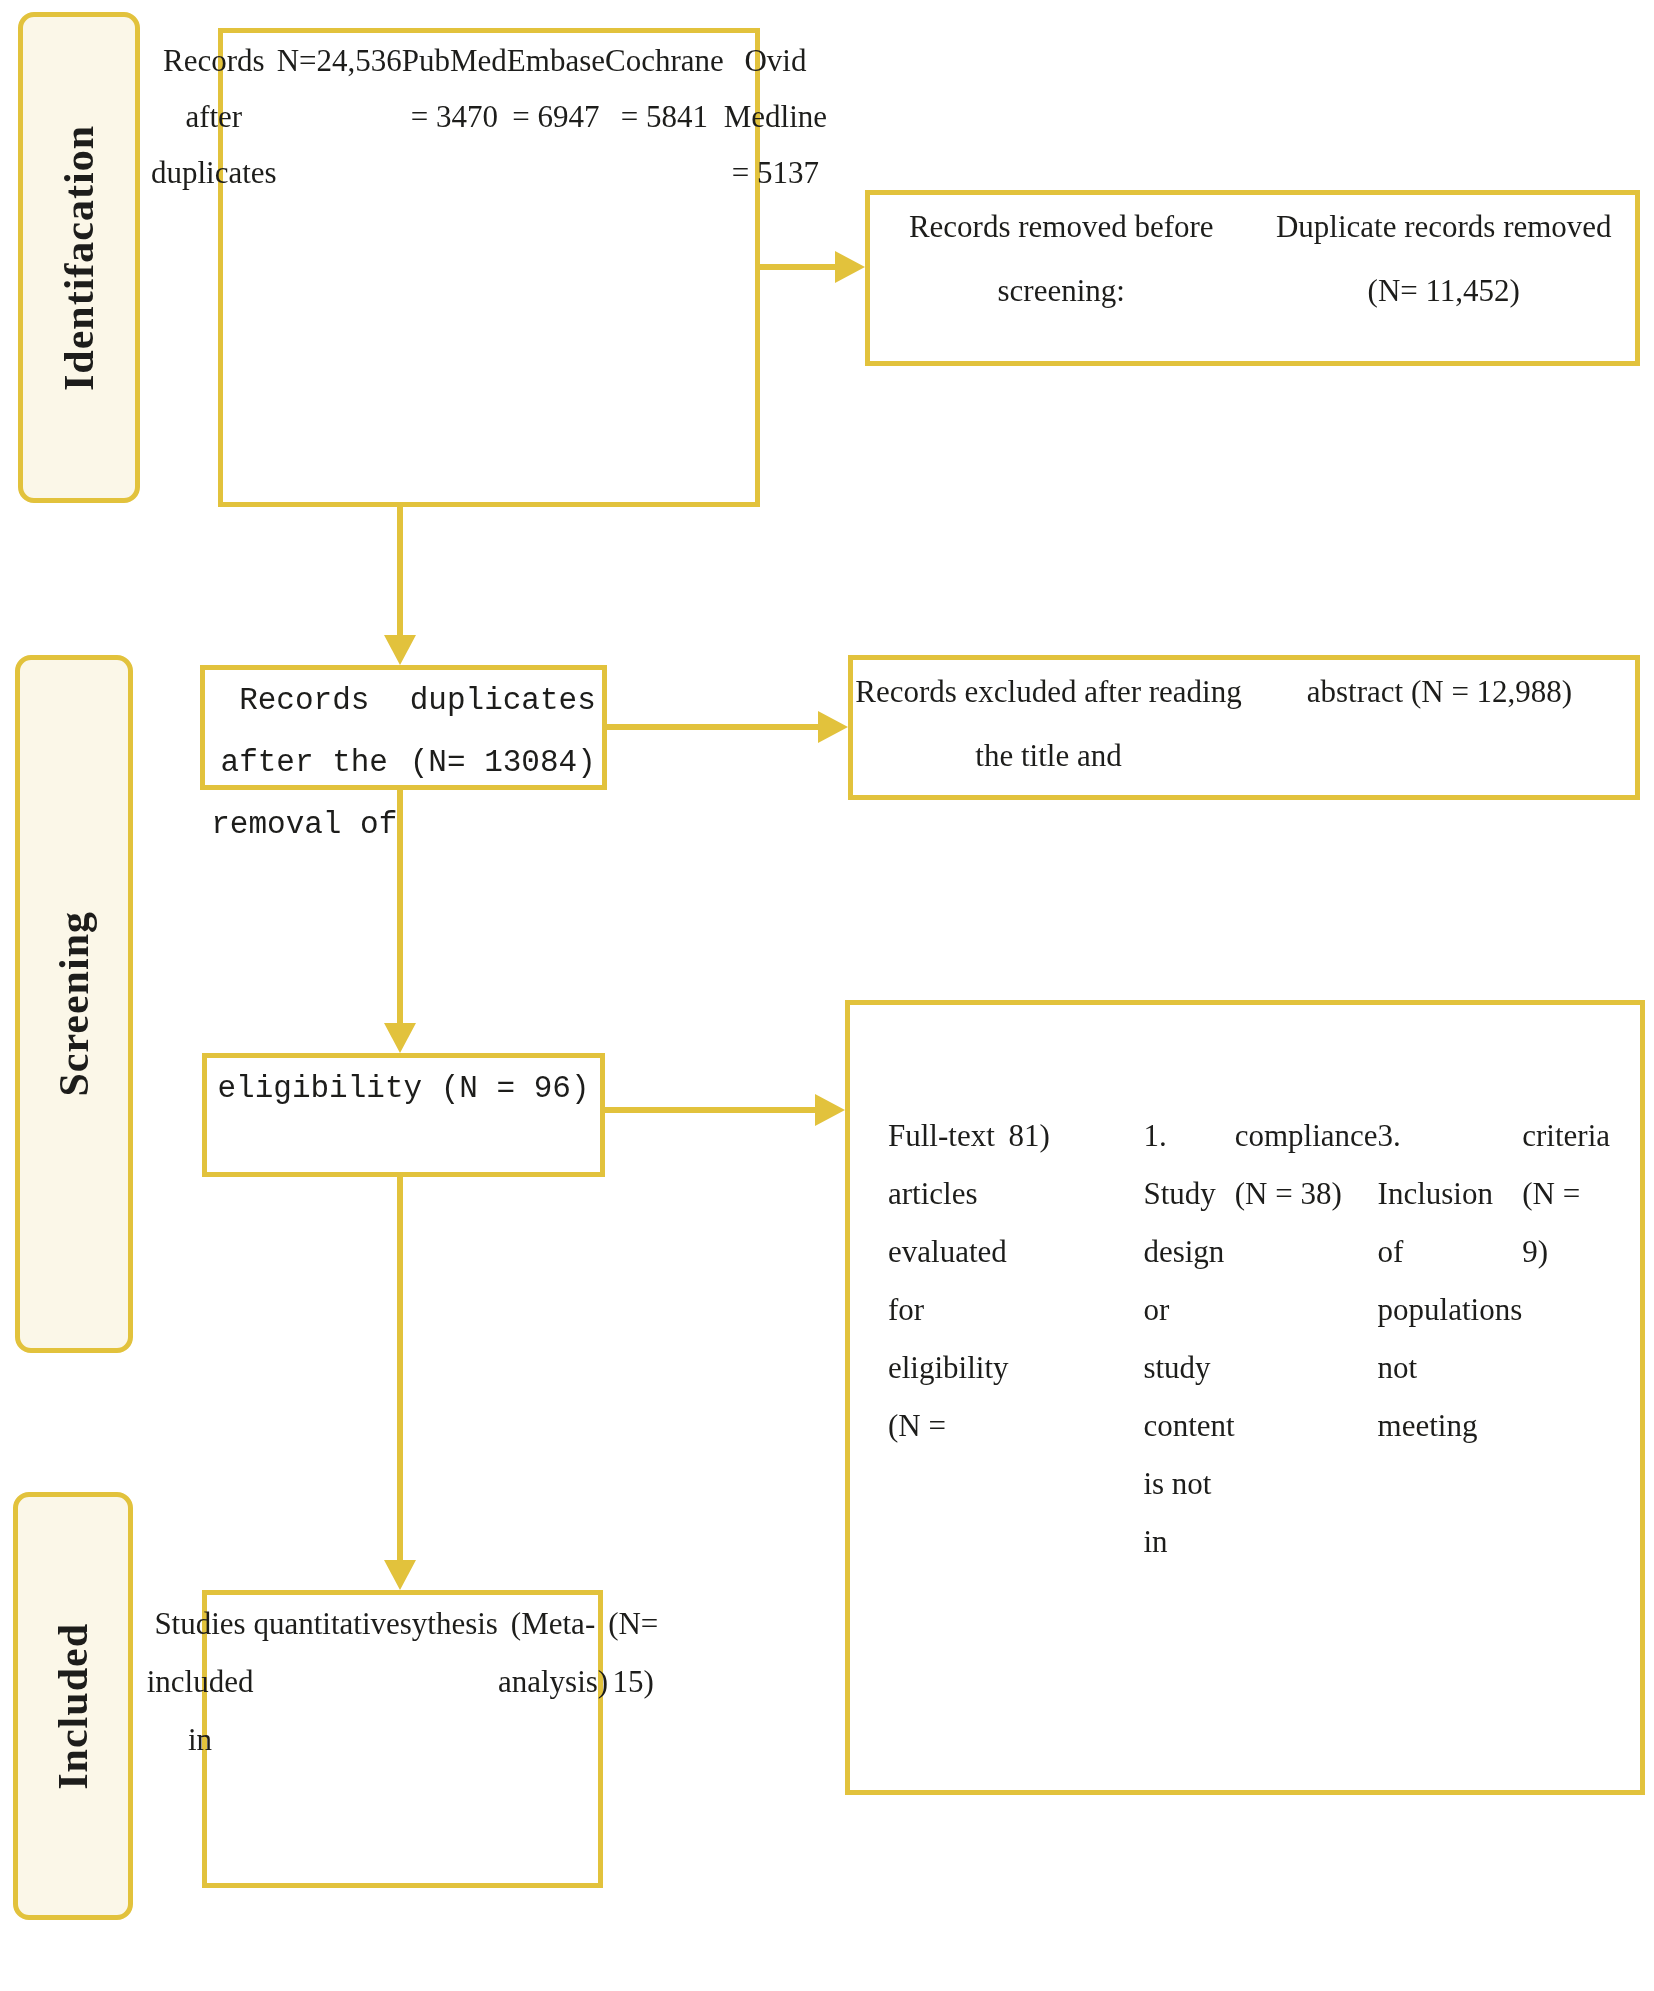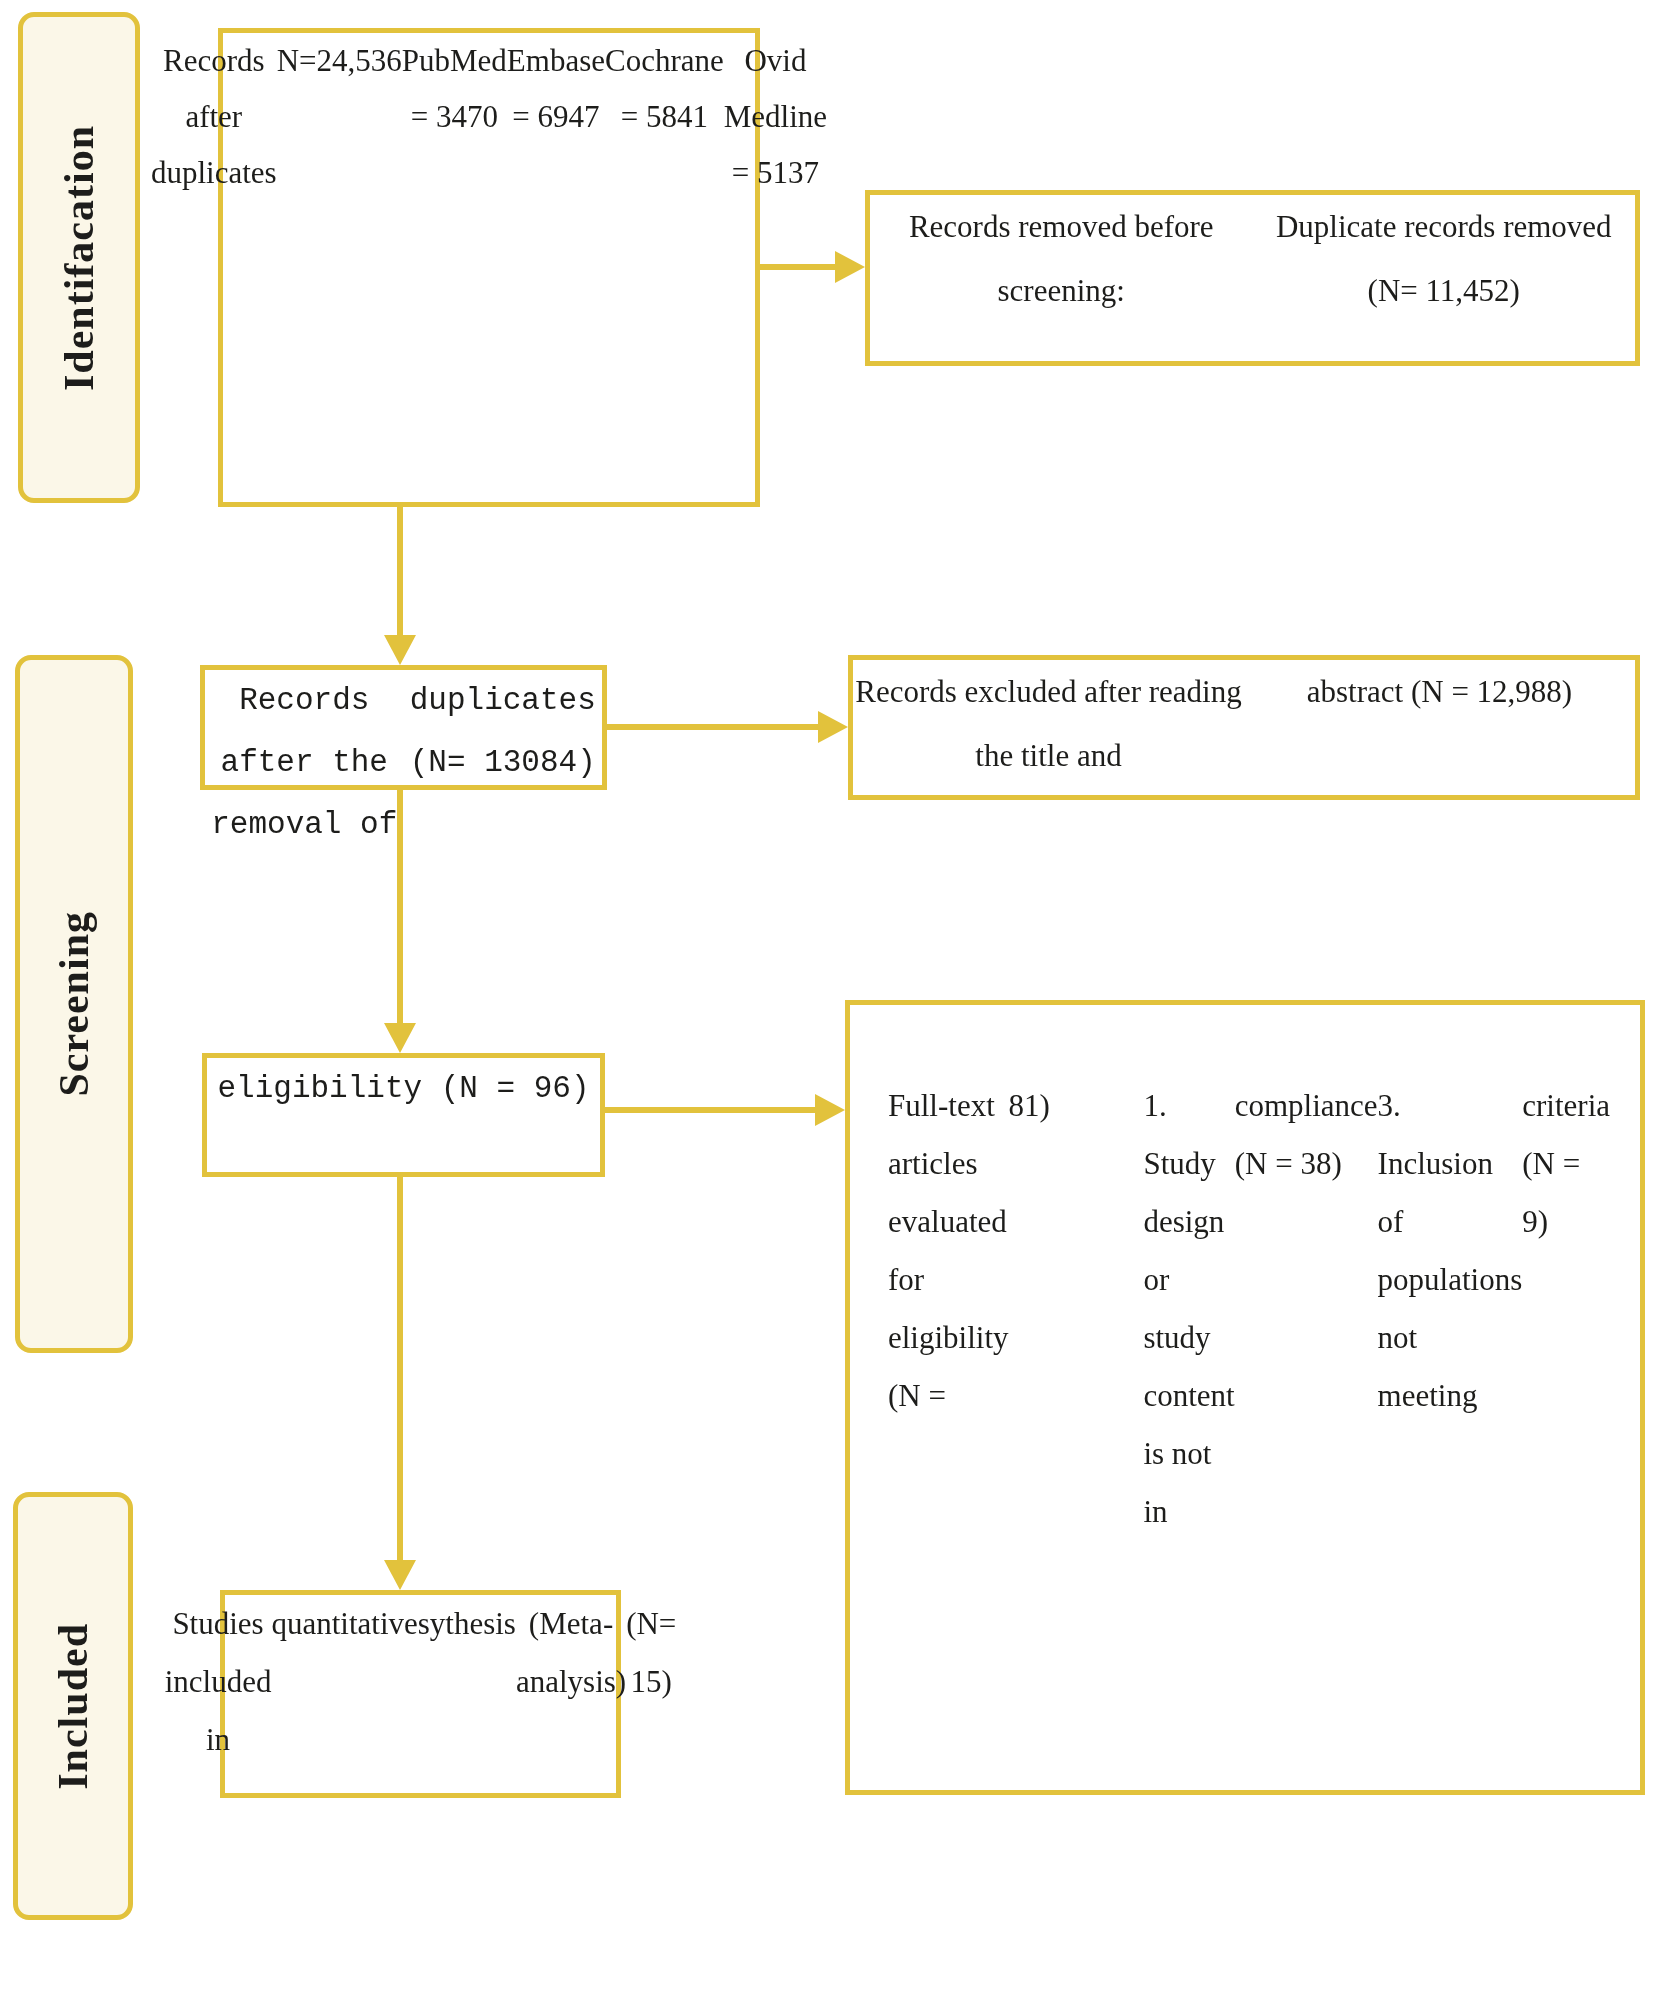--- a/index.html
+++ b/index.html
@@ -45,21 +45,21 @@
     text-align:center;
   }
   .fbox .ln{width:100%;}
   .lh56 .ln{line-height:56px;}
   .lh62 .ln{line-height:62px;font-family:Liberation Mono, monospace;}
   .lh58 .ln{line-height:58px;}
   .lh64 .ln{line-height:64px;}
   .bigbox{
     justify-content:flex-start;
     text-align:left;
-    padding:72px 30px 0 38px;
+    padding:102px 30px 0 38px;
   }
   .bigbox .ln{line-height:58px;min-height:58px;}
   
   .cline{position:absolute;background:var(--c-border);}
   .ah-down{
     position:absolute;width:0;height:0;
     border-left:16px solid transparent;
     border-right:16px solid transparent;
     border-top:30px solid var(--c-border);
   }
@@ -116,21 +116,21 @@
   <div class="fbox bigbox" style="left:845px;top:1000px;width:800px;height:795px">
     <div class="ln">Full-text articles evaluated for eligibility (N =</div>
     <div class="ln">81)</div>
     <div class="ln"></div>
     <div class="ln">1. Study design or study content is not in</div>
     <div class="ln">compliance (N = 38)</div>
     <div class="ln">3. Inclusion of populations not meeting</div>
     <div class="ln">criteria (N = 9)</div>
   </div>
 
-  <div class="fbox lh58" style="left:220px;top:1590px;width:401px;height:208px">
+  <div class="fbox lh58" style="left:202px;top:1590px;width:401px;height:298px">
     <div class="ln">Studies included in</div>
     <div class="ln">quantitative</div>
     <div class="ln">sythesis</div>
     <div class="ln">(Meta-analysis)</div>
     <div class="ln">(N= 15)</div>
   </div>
 
   <div class="cline" style="left:397px;top:507px;width:6px;height:130px"></div>
   <div class="ah-down" style="left:384px;top:635px"></div>
 

